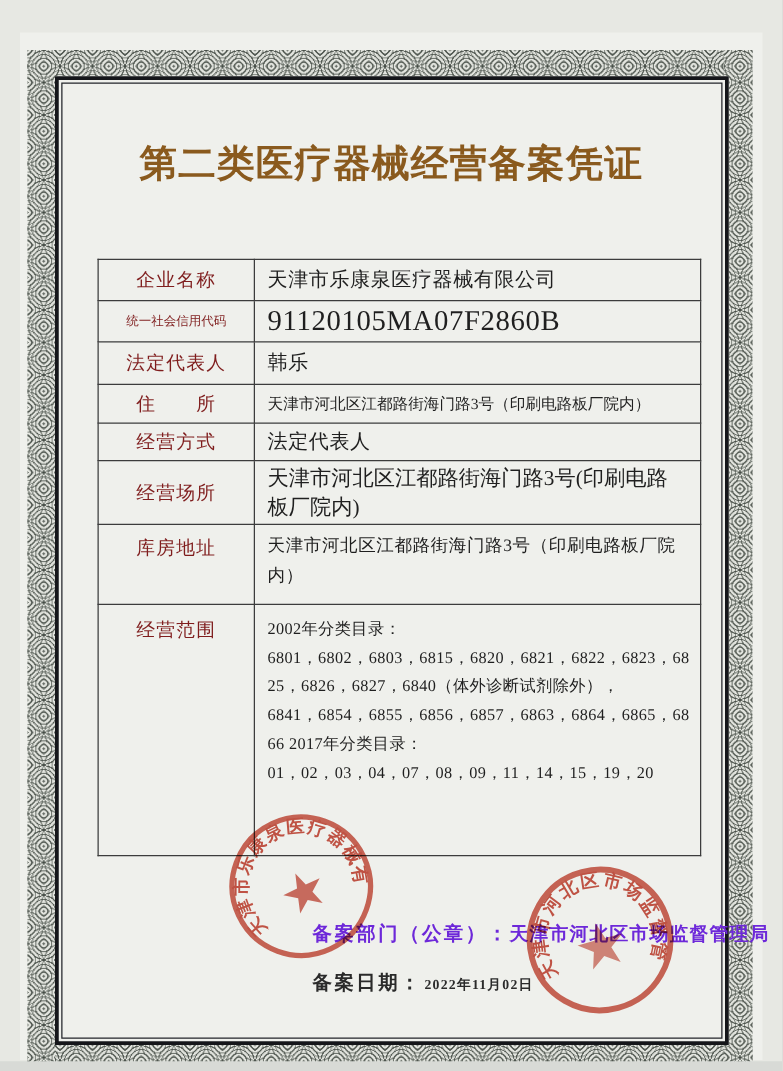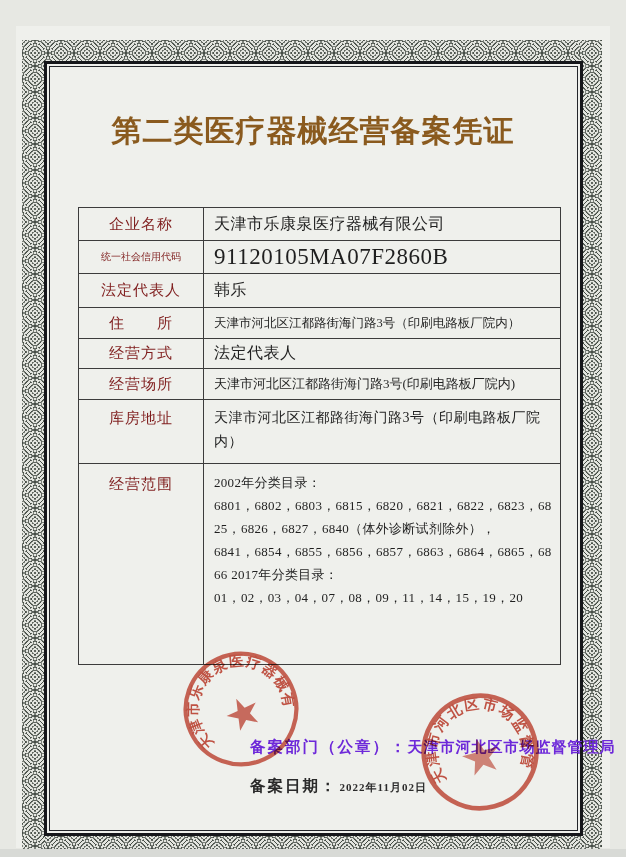--- a/index.html
+++ b/index.html
@@ -48,21 +48,21 @@
     border:1.5px solid #333;
   }
   table.cert td{border:1px solid #3c3c3c;vertical-align:middle;overflow:hidden;}
   td.lbl{width:120px;text-align:center;font-size:15px;color:#7f1d1d;padding:0 2px;letter-spacing:1px;}
   td.val{width:336px;text-align:left;font-size:16px;padding:2px 10px;letter-spacing:.5px;}
   tr.r1{height:33px;} tr.r2{height:33px;} tr.r3{height:34px;} tr.r4{height:33px;}
   tr.r5{height:31px;} tr.r6{height:30px;} tr.r7{height:31px;} tr.r8{height:64px;} tr.r9{height:201px;}
   tr.r2 td.lbl{font-size:10px;letter-spacing:0;}
   tr.r2 td.val{font-size:23px;letter-spacing:.5px;}
   tr.r5 td.val{font-size:12.5px;letter-spacing:0;}
-  tr.r7 td.val{font-size:13px;letter-spacing:0;}
+  tr.r7 td.val{font-size:17px;letter-spacing:0;}
   tr.r8 td{vertical-align:top;}
   tr.r8 td.lbl{padding-top:9px;}
   tr.r8 td.val{font-size:14px;padding-top:6px;line-height:24px;word-break:break-all;letter-spacing:.5px;}
   tr.r9 td{vertical-align:top;}
   tr.r9 td.lbl{padding-top:11px;}
   tr.r9 td.val{font-size:13px;padding:7px 8px 0 10px;line-height:23px;word-break:break-all;letter-spacing:.3px;}
   .scope-line{margin:0;}
 
   
   .dept-line{position:absolute;left:250px;top:737px;font-size:15.5px;font-weight:bold;

